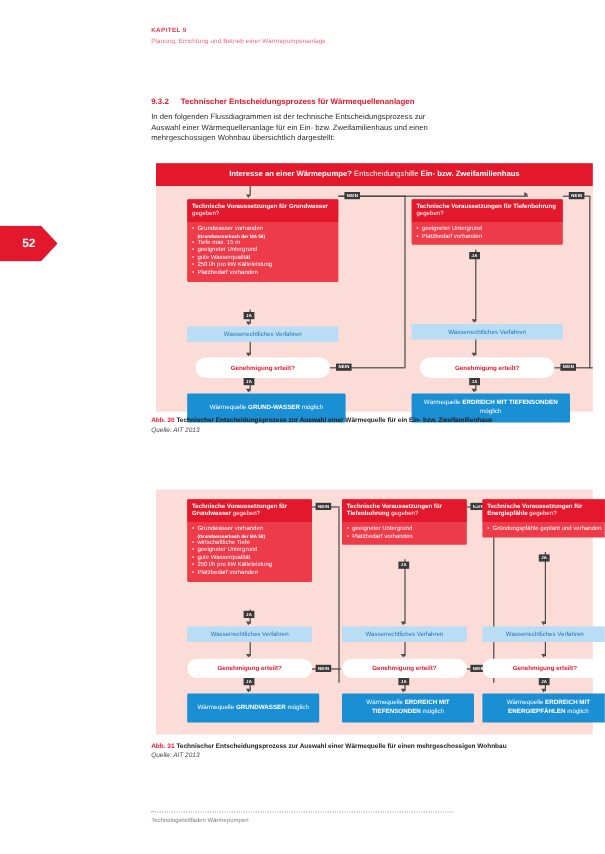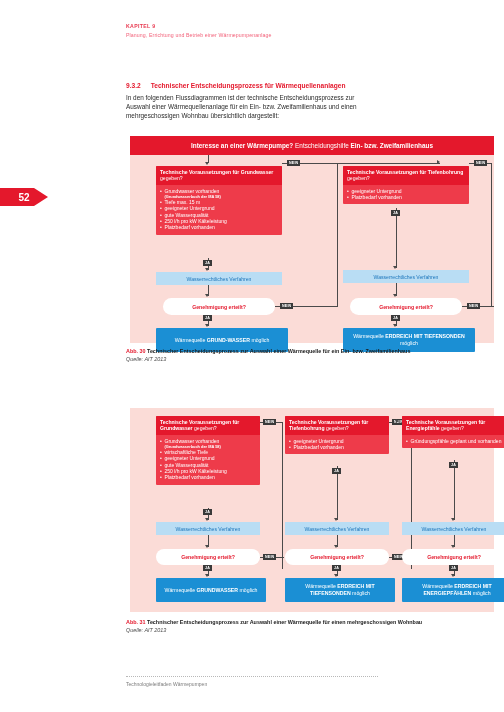--- a/index.html
+++ b/index.html
@@ -10,21 +10,21 @@
     overflow:hidden;position:relative;
   }
   .page{position:relative;width:504px;height:712px;}
 
   
   .runhead{position:absolute;left:126px;top:23px;}
   .runhead .kap{font-size:5.2px;font-weight:bold;color:#e8384f;letter-spacing:.35px;line-height:7px;}
   .runhead .sub{font-size:5.2px;color:#f2627a;letter-spacing:.12px;line-height:8px;margin-top:1px;}
 
   
-  .pagetab{position:absolute;left:0;top:188px;width:48px;height:18px;
+  .pagetab{position:absolute;left:0;top:188px;width:48px;height:30px;
     background:#e4182c;color:#fff;
     display:flex;align-items:center;justify-content:center;
     font-size:10px;font-weight:bold;
     clip-path:polygon(0 0,34px 0,48px 50%,34px 100%,0 100%);}
 
   
   .sec{position:absolute;left:126px;top:82px;width:252px;}
   .sec-h{display:flex;gap:10px;align-items:baseline;}
   .sec-num{font-size:6.6px;font-weight:bold;color:#e4182c;}
   .sec-title{font-size:6.6px;font-weight:bold;color:#e4182c;}

